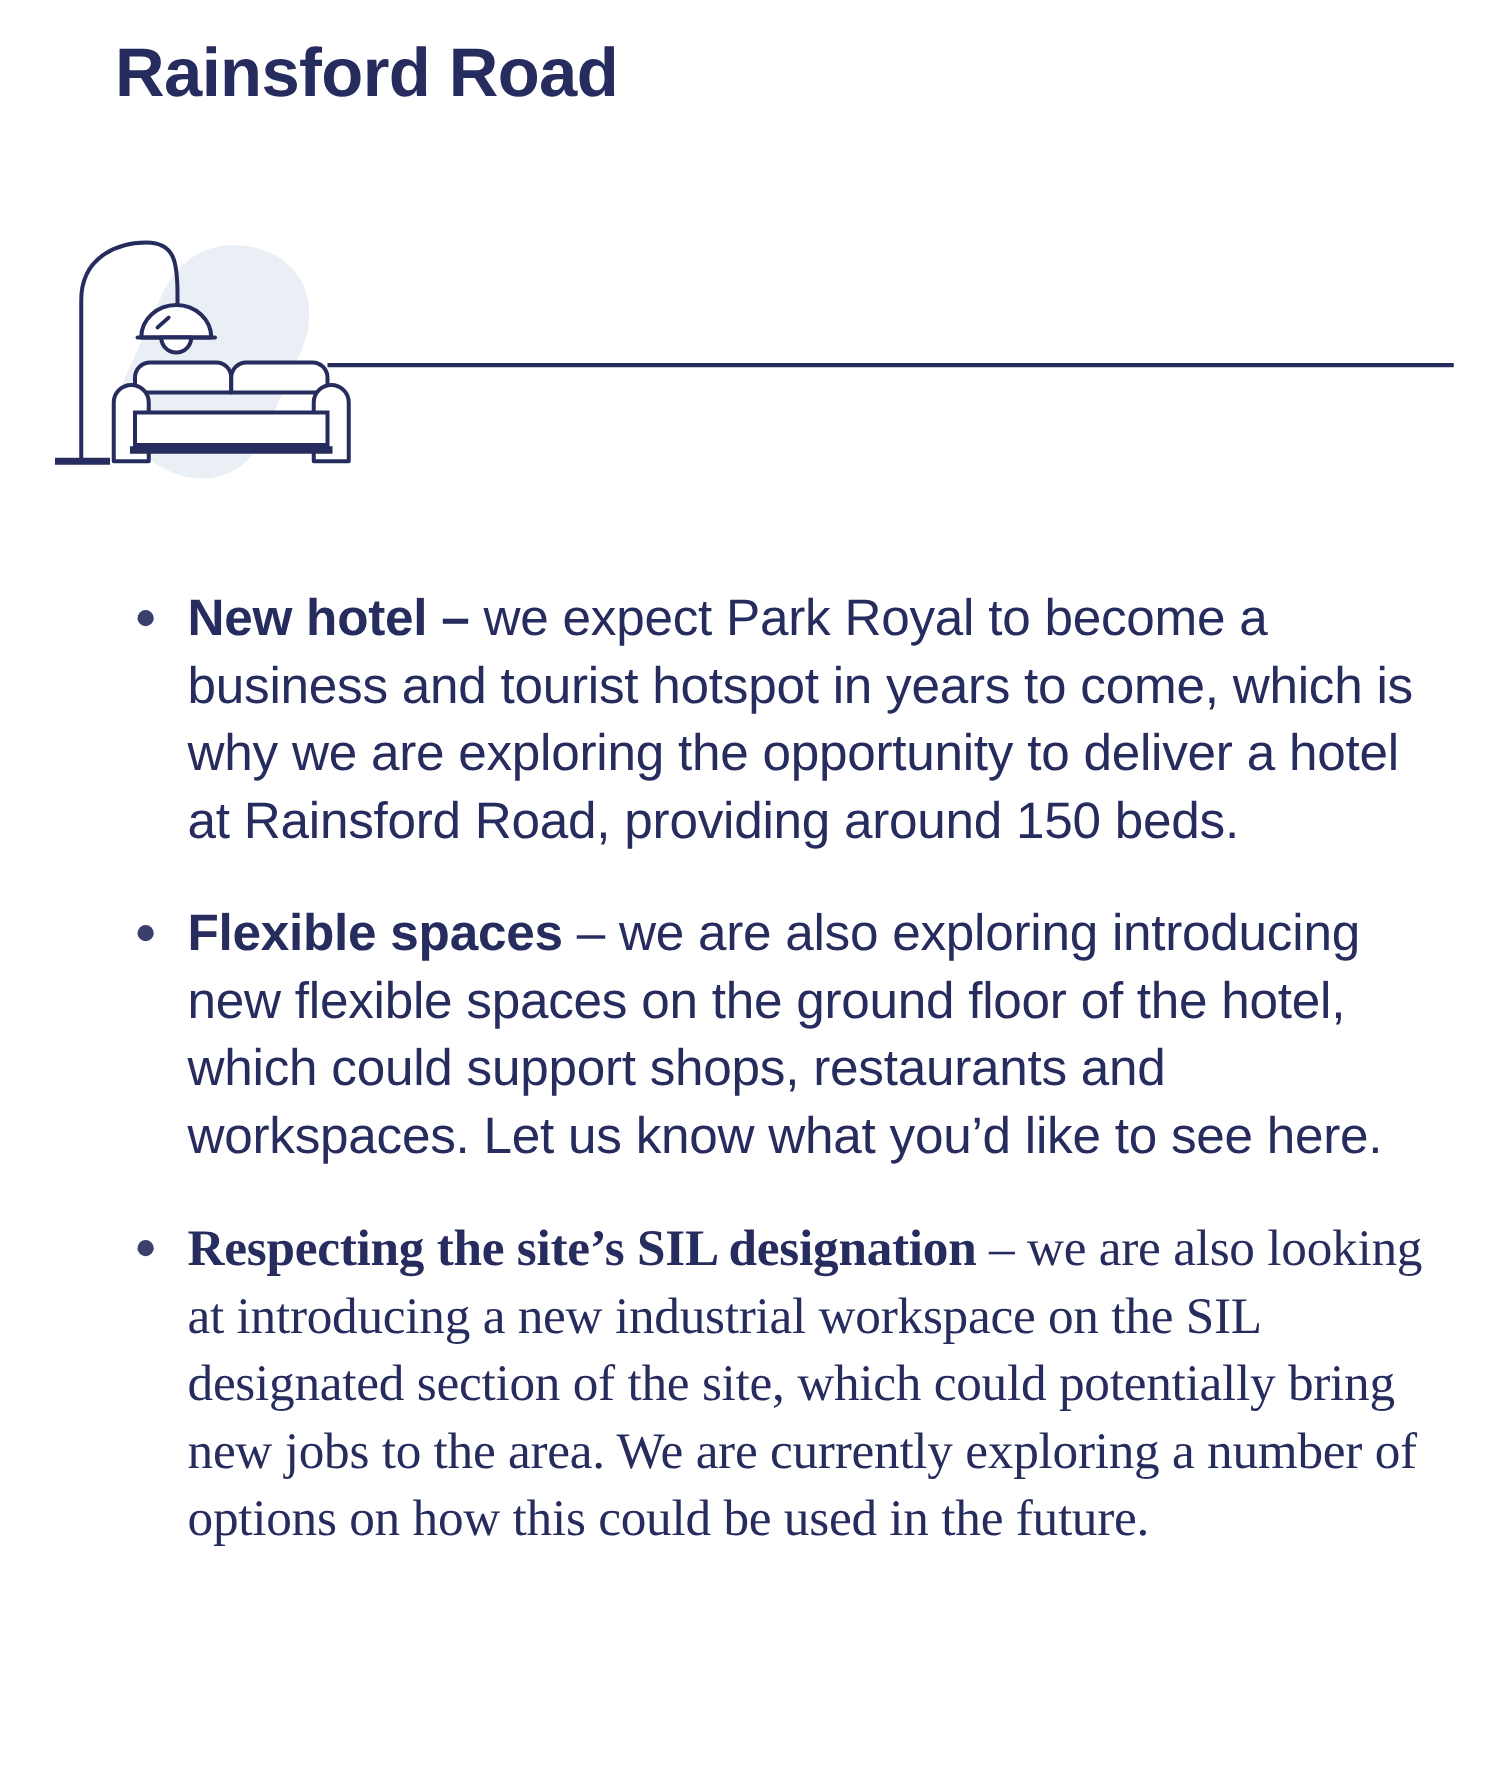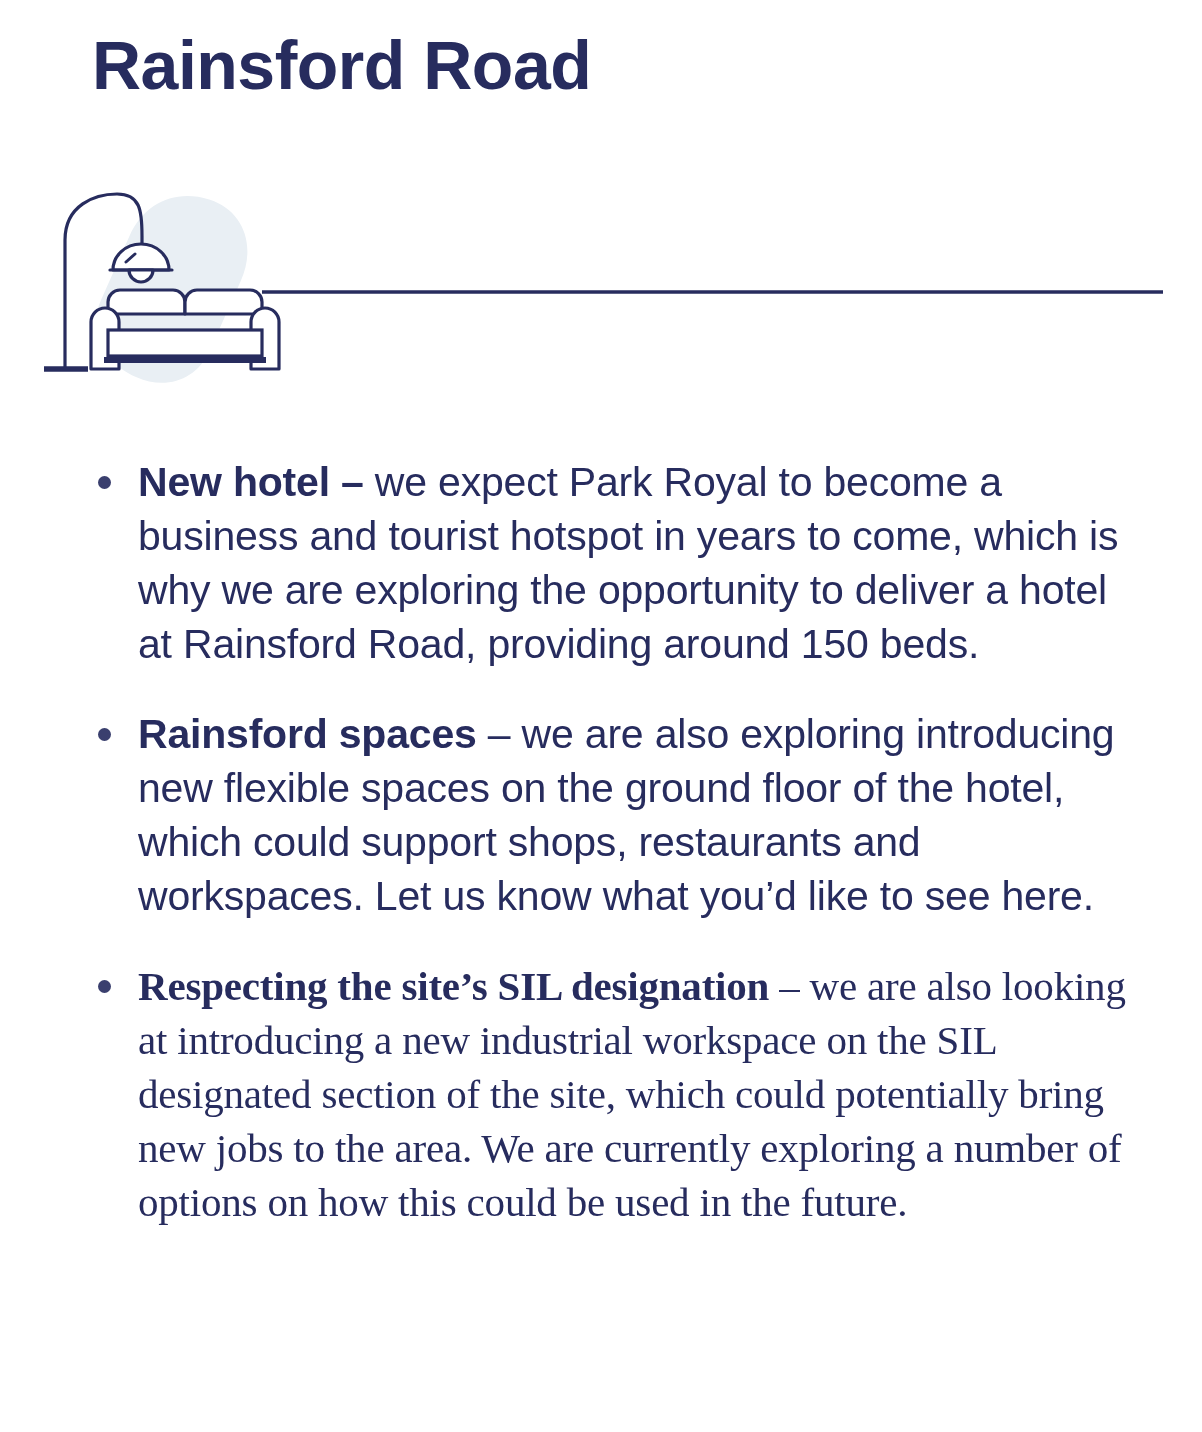--- a/index.html
+++ b/index.html
@@ -23,21 +23,21 @@
     box-sizing: border-box;
   }
 
   
   .page-title {
     position: absolute;
     left: 92px;
     top: 28px;
     margin: 0;
     font-family: "Liberation Sans", sans-serif;
-    font-size: 68px;
+    font-size: 55px;
     line-height: 1.1;
     font-weight: 700;
     letter-spacing: -0.5px;
     color: #272c5e;
     white-space: nowrap;
   }
 
   
   .illustration {
     position: absolute;
@@ -51,21 +51,21 @@
     width: 1202px;
     height: 220px;
   }
 
   
   .bullet-list {
     position: absolute;
     left: 92px;
     top: 455px;
     width: 1050px;
-    margin: 0;
+    margin: 12px;
     padding: 0;
     list-style: none;
   }
   .bullet-item {
     position: relative;
     padding-left: 46px;
     margin-bottom: 36px;
     font-size: 41px;
     line-height: 54px;
     font-weight: 400;
@@ -137,21 +137,21 @@
     </svg>
   </div>
 
   <ul class="bullet-list">
     <li class="bullet-item">
       <span class="bullet-marker"></span>
       <span class="bullet-lead">New hotel – </span><span class="bullet-body">we expect Park Royal to become a business and tourist hotspot in years to come, which is why we are exploring the opportunity to deliver a hotel at Rainsford Road, providing around 150 beds.</span>
     </li>
     <li class="bullet-item">
       <span class="bullet-marker"></span>
-      <span class="bullet-lead">Rainsford spaces </span><span class="bullet-body">– we are also exploring introducing new flexible spaces on the ground floor of the hotel, which could support shops, restaurants and workspaces. Let us know what you’d like to see here.</span>
+      <span class="bullet-lead">Flexible spaces </span><span class="bullet-body">– we are also exploring introducing new flexible spaces on the ground floor of the hotel, which could support shops, restaurants and workspaces. Let us know what you’d like to see here.</span>
     </li>
     <li class="bullet-item">
       <span class="bullet-marker"></span>
       <span class="bullet-lead">Respecting the site’s SIL designation </span><span class="bullet-body">– we are also looking at introducing a new industrial workspace on the SIL designated section of the site, which could potentially bring new jobs to the area. We are currently exploring a number of options on how this could be used in the future.</span>
     </li>
   </ul>
 
 </div>
 
 </body></html>

